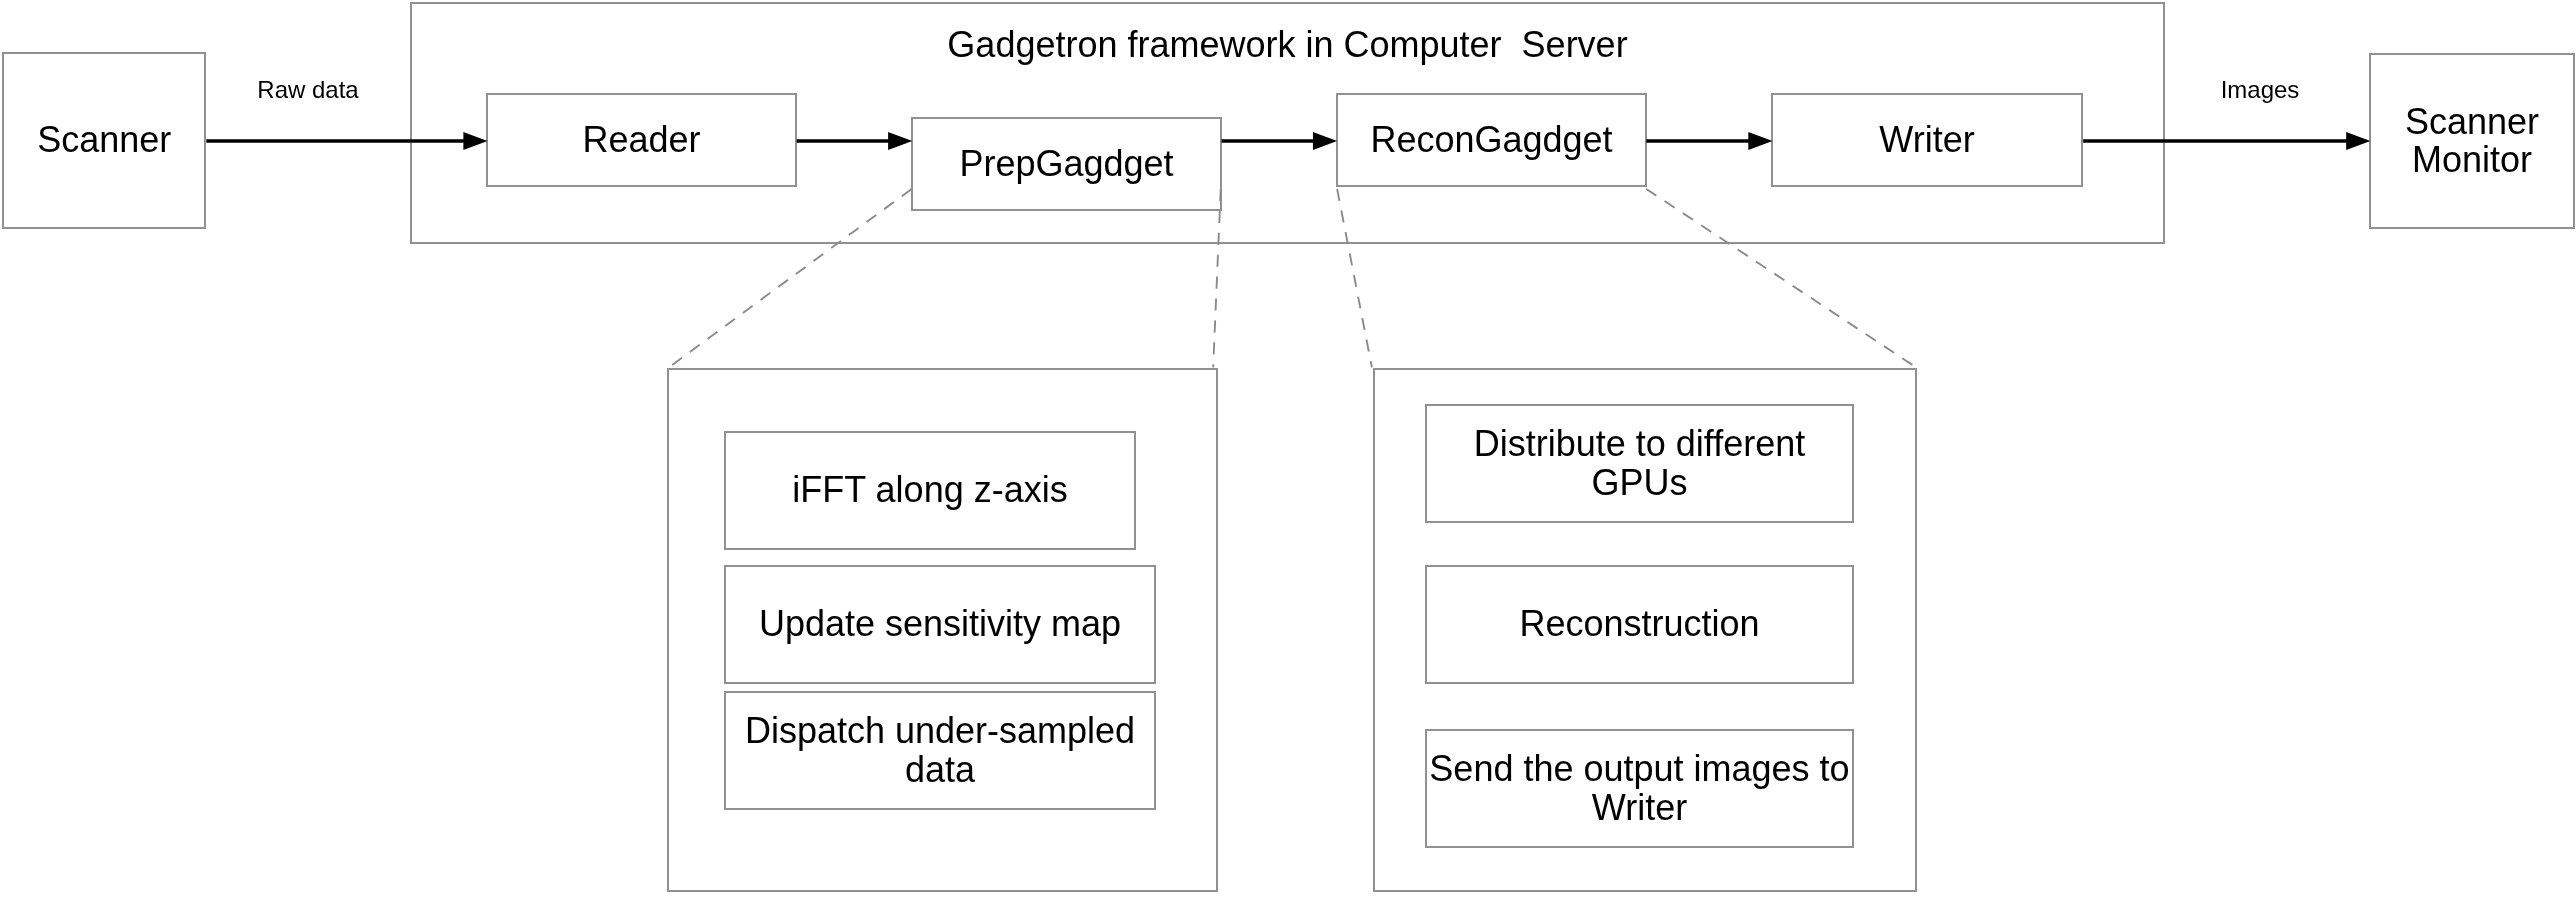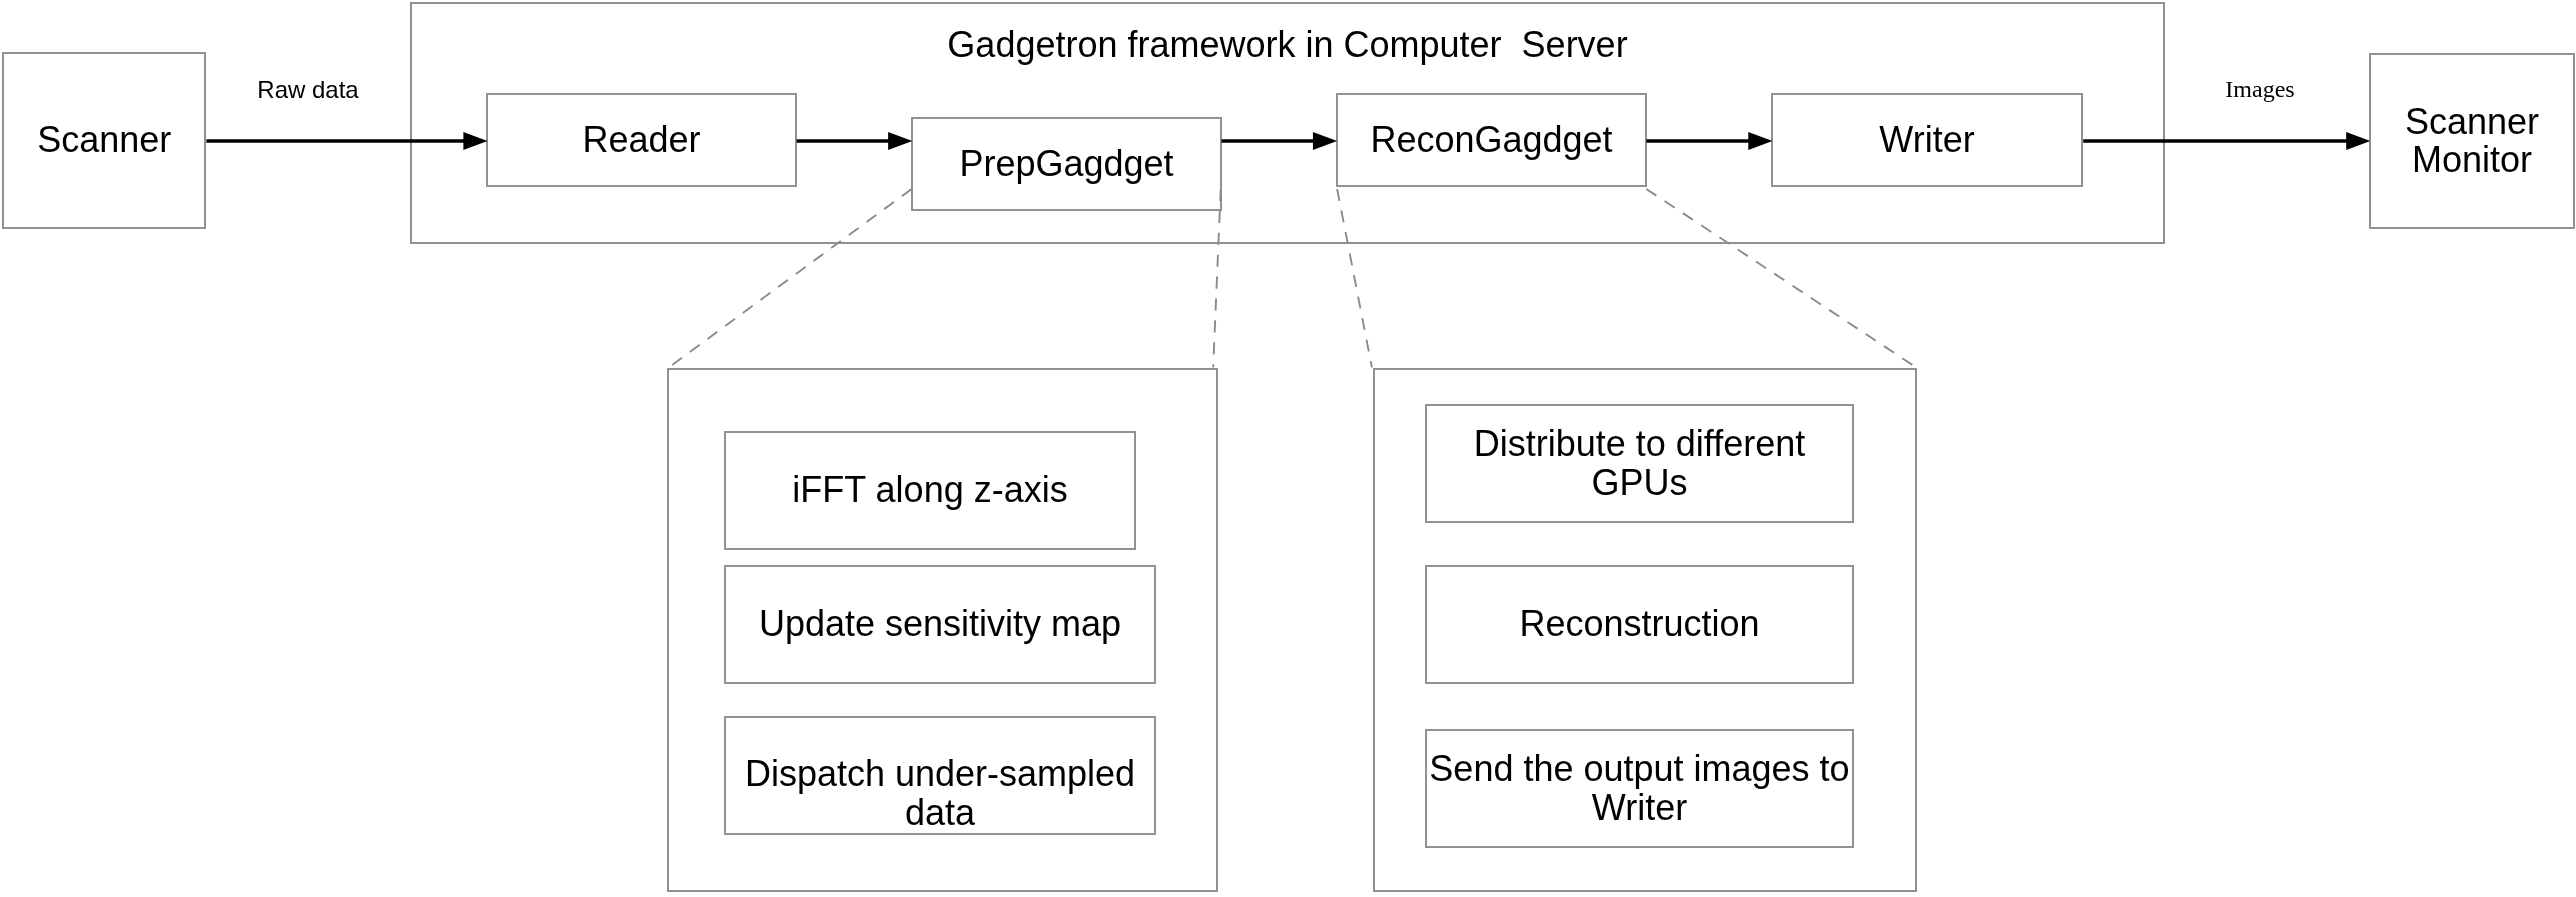--- a/index.html
+++ b/index.html
@@ -51,26 +51,26 @@
   }
   
   #scanner       {left:2.3px;    top:52px;  width:204px; height:177px;}
   #outer-frame   {left:410px;  top:2.3px;   width:1755px;height:242px;}
   #reader        {left:486px;  top:93px; width:311px; height:94px;}
   #prep-gadget   {left:911px; top:93px; width:311px; height:94px;margin-top:24px;}
   #recon-gadget  {left:1336px; top:93px; width:311px; height:94px;}
   #writer        {left:1771px; top:93px; width:312px; height:94px;}
   #monitor       {left:2369px; top:53px;  width:206px; height:176px; line-height:1.05;}
   #raw-data-label{left:308px;}
-  #images-label  {left:2260px;font-family:Liberation Serif, serif;}
+  #images-label  {left:2260px;}
   #callout-left  {left:667px;  top:368px; width:551px; height:524px;}
   #callout-right {left:1373px; top:368px; width:544px; height:524px;}
   #prep-step-0   {left:724px;  top:404px; width:412px; height:119px;margin-top:27px;}
   #prep-step-1   {left:724px;  top:565px; width:432px; height:119px;}
-  #prep-step-2   {left:724px;  top:716px; width:432px; height:119px;align-items:flex-end;}
+  #prep-step-2   {left:724px;  top:691px; width:432px; height:119px;}
   #recon-step-0  {left:1425px; top:404px; width:429px; height:119px;justify-content:center;}
   #recon-step-1  {left:1425px; top:565px; width:429px; height:119px;}
   #recon-step-2  {left:1425px; top:729px; width:429px; height:119px;}
   
   .connectors{
     position:absolute;
     left:0; top:0;
     width:2576px; height:898px;
     pointer-events:none;
   }

